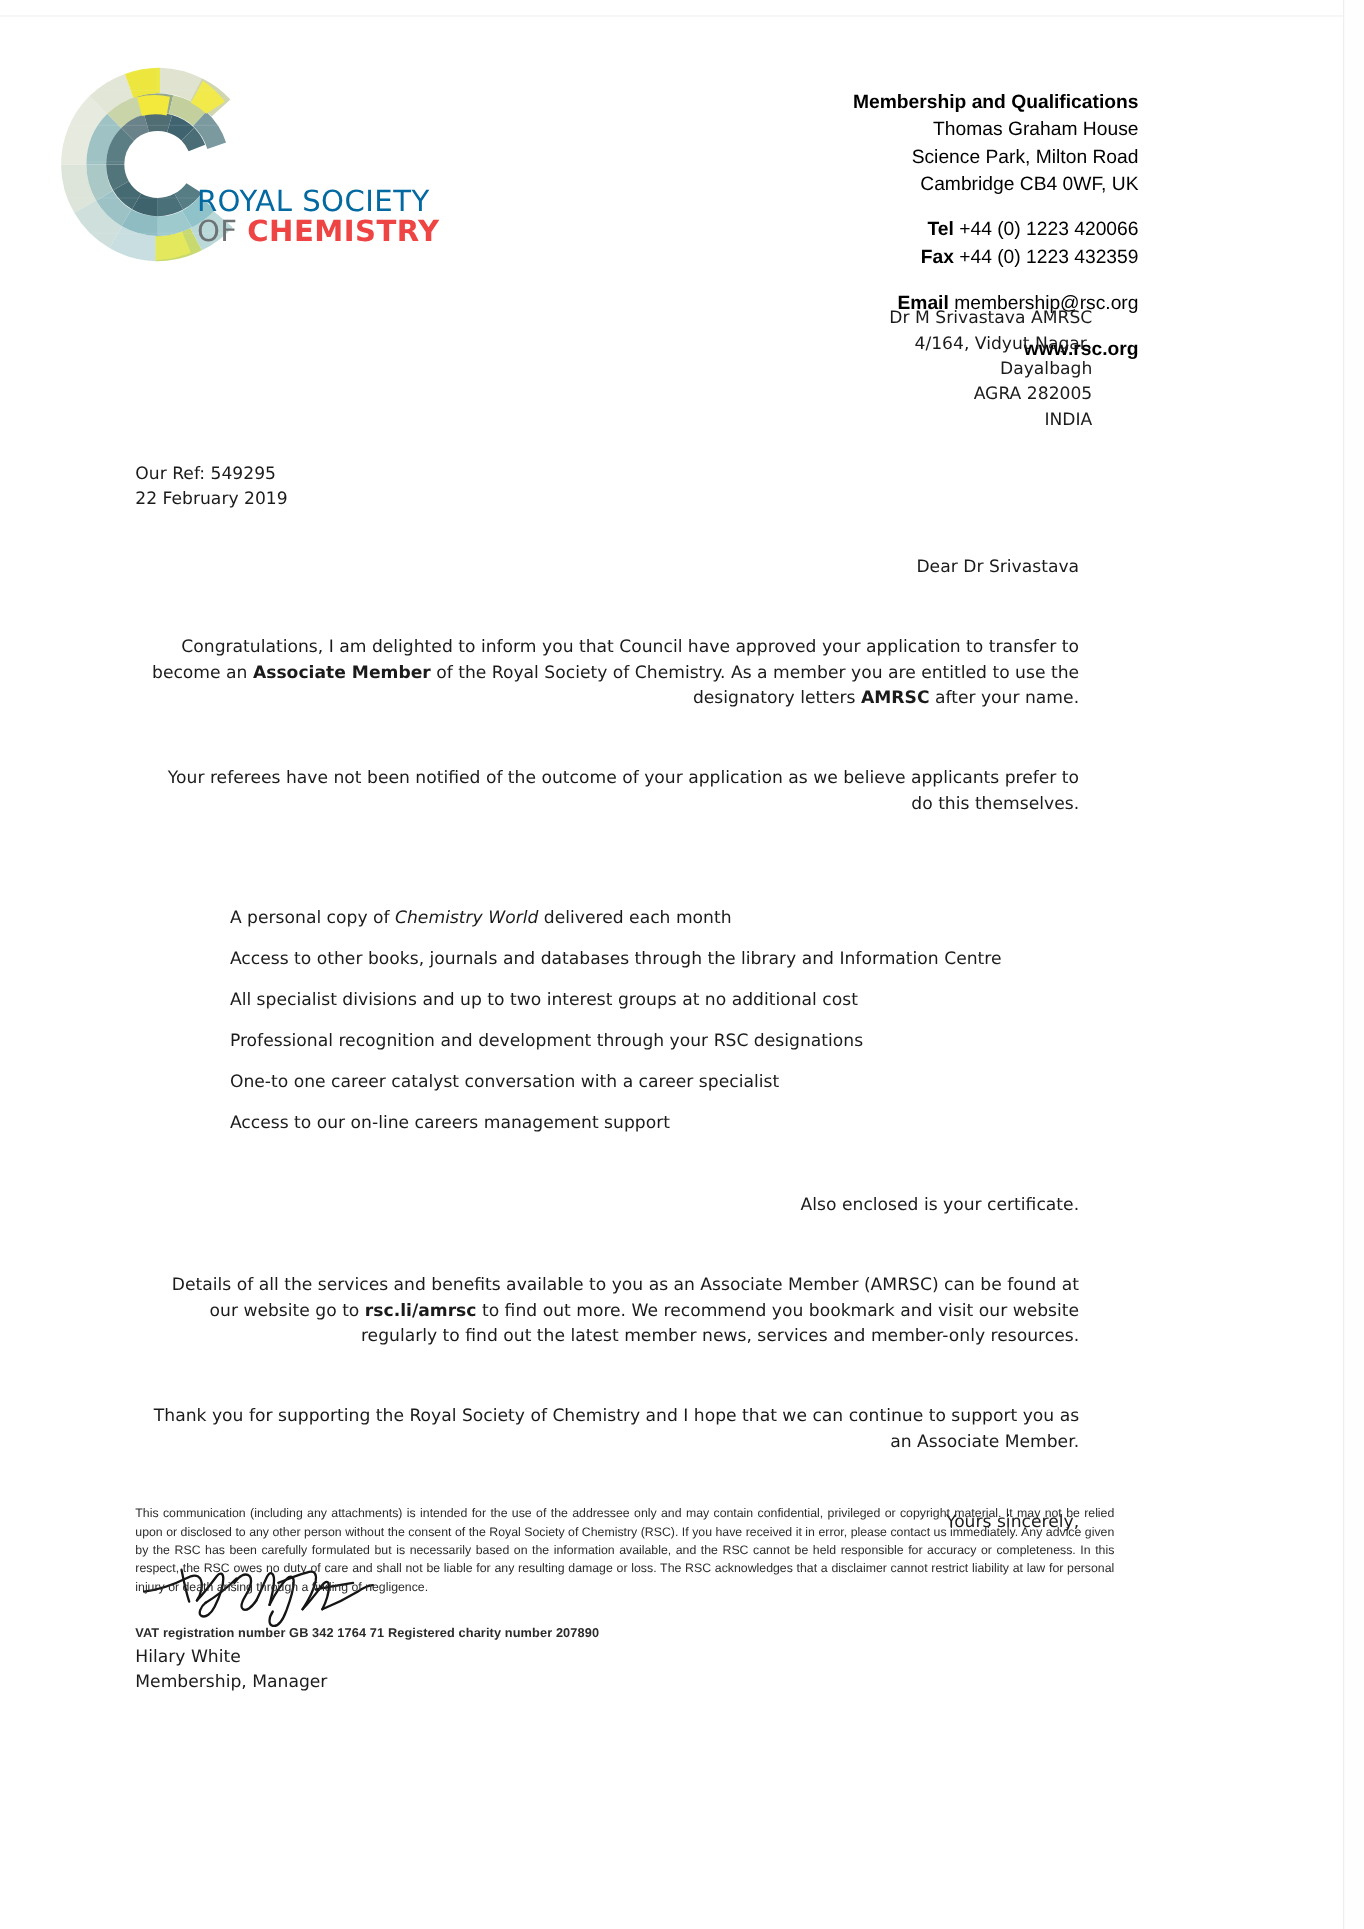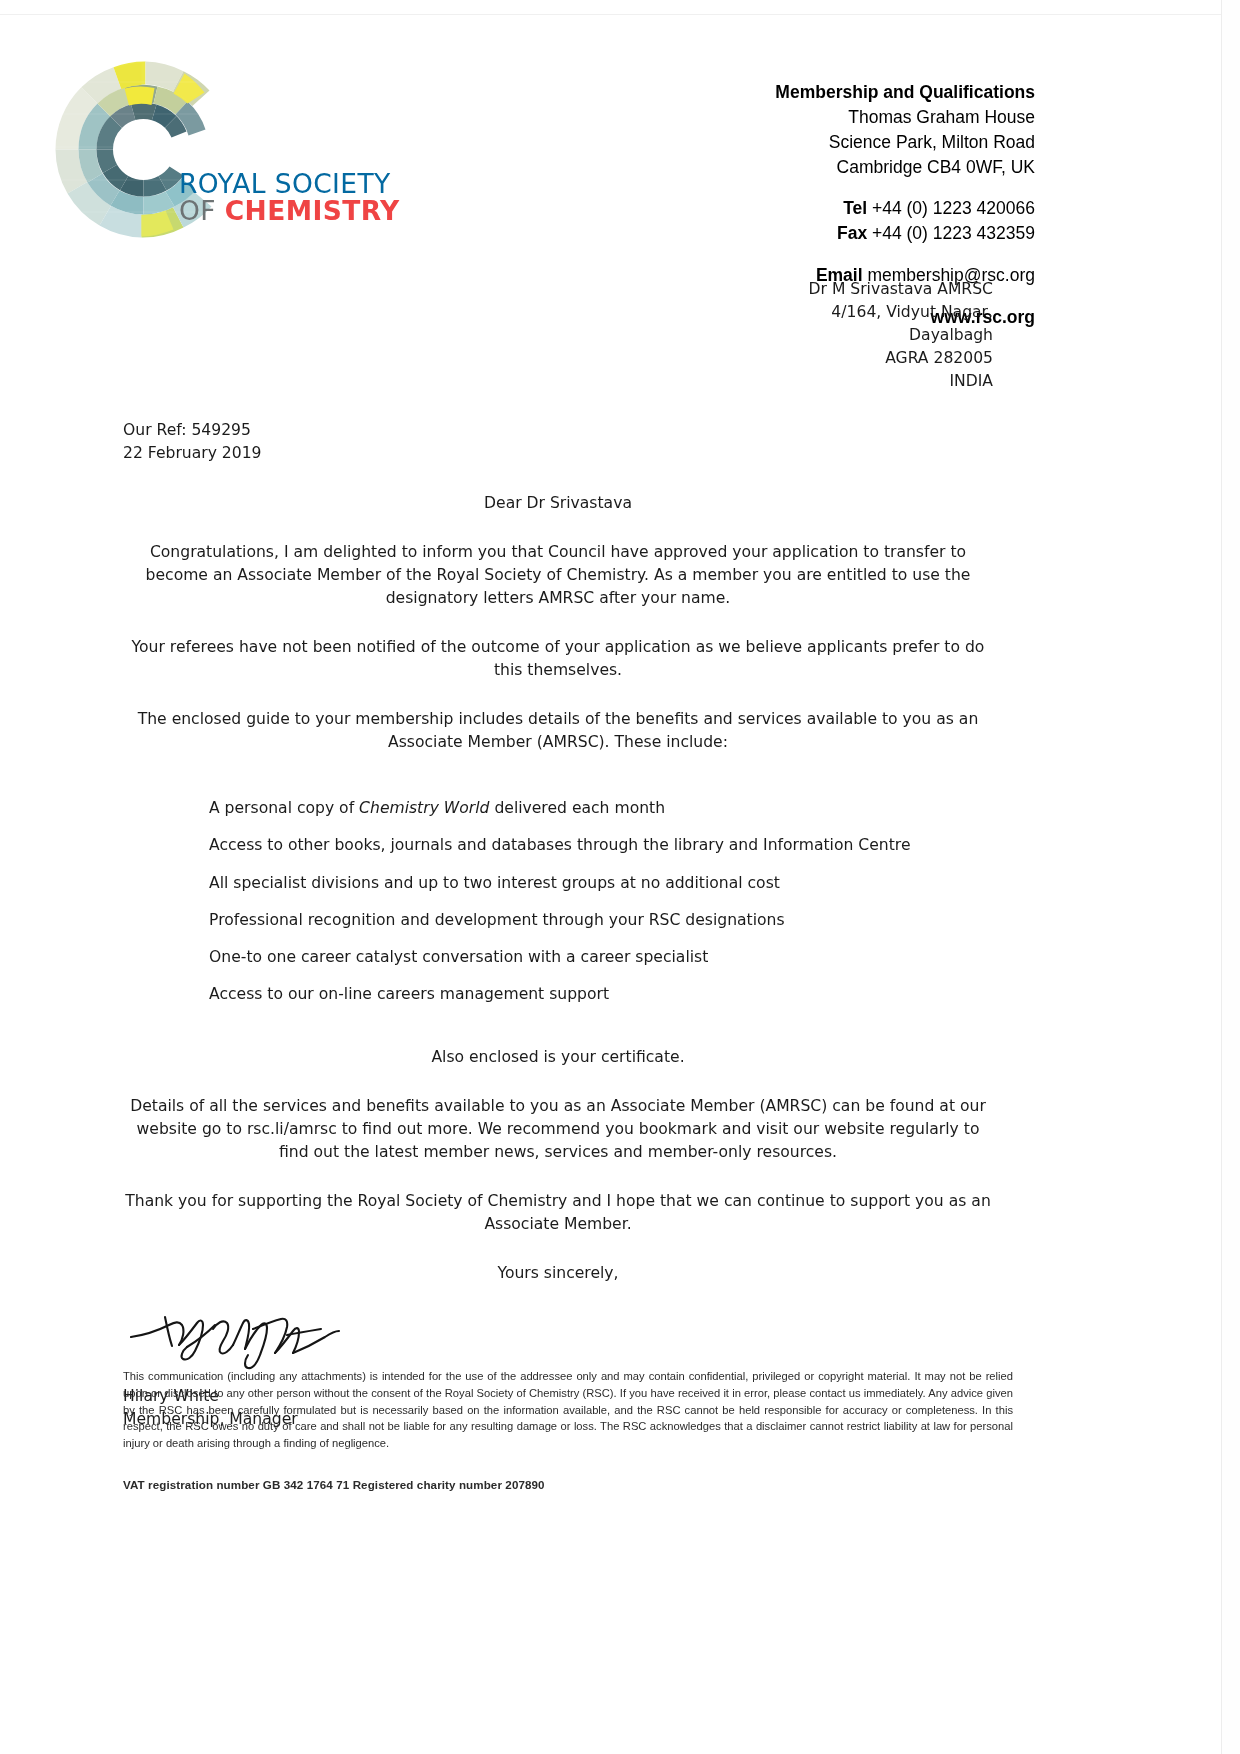--- a/index.html
+++ b/index.html
@@ -100,24 +100,24 @@
     width: 870px;
     font-family: "DejaVu Sans", sans-serif;
     font-size: 15.6px;
     color: #1b1b1b;
     line-height: 1.48;
   }
   .addr-line { white-space: nowrap; text-align: right; }
   .spacer-md { height: 26px; }
   .spacer-lg { height: 30px; }
   .para {
-    margin: 0;
-    text-align: center;
-  }
-  .para b { font-weight: 400; }
+    margin: 12px;
+    text-align: right;
+  }
+  .para b { font-weight: 700; }
   .benefits {
     margin: 0;
     padding: 0 0 0 74px;
     list-style: none;
   }
   .benefits li {
     margin: 12px;
     padding: 0;
     line-height: 1.62;
     white-space: nowrap;
@@ -262,21 +262,20 @@
     <div class="spacer-md"></div>
 
     <p class="para"><span>Congratulations, I am delighted to inform you that Council have approved your application to transfer to become an </span><b>Associate Member</b><span> of the Royal Society of Chemistry. As a member you are entitled to use the designatory letters </span><b>AMRSC</b><span> after your name.</span></p>
 
     <div class="spacer-md"></div>
 
     <p class="para">Your referees have not been notified of the outcome of your application as we believe applicants prefer to do this themselves.</p>
 
     <div class="spacer-md"></div>
 
-    <p class="para">The enclosed guide to your membership includes details of the benefits and services available to you as an Associate Member (AMRSC). These include:</p>
 
     <div class="spacer-lg"></div>
 
     <ul class="benefits">
       <li><span>A personal copy of </span><i>Chemistry World</i><span> delivered each month</span></li>
       <li><span>Access to other books, journals and databases through the library and Information Centre</span></li>
       <li><span>All specialist divisions and up to two interest groups at no additional cost</span></li>
       <li><span>Professional recognition and development through your RSC designations</span></li>
       <li><span>One-to one career catalyst conversation with a career specialist</span></li>
       <li><span>Access to our on-line careers management support</span></li>

